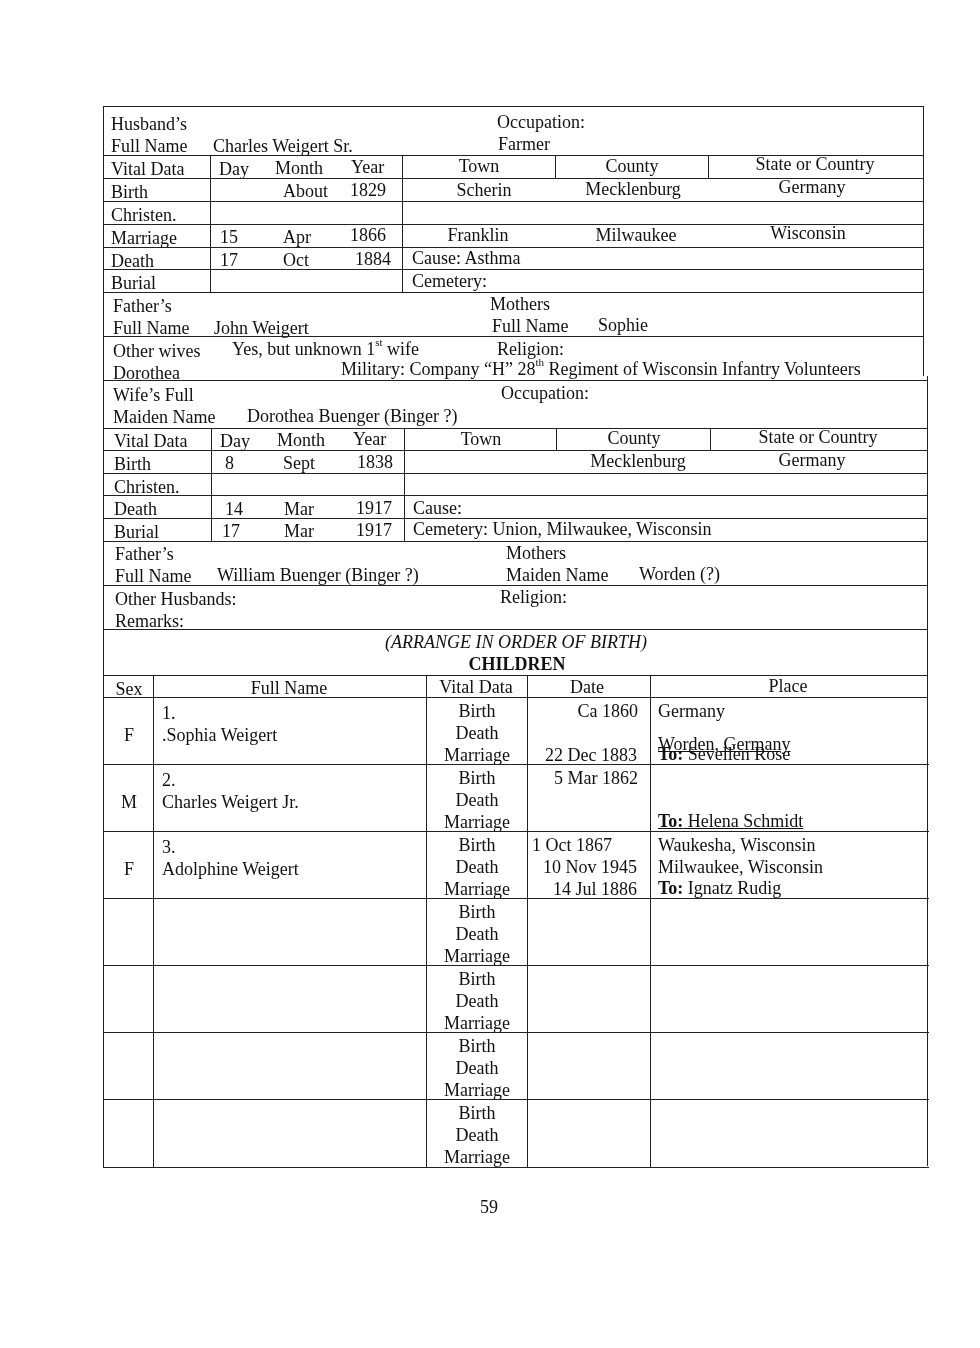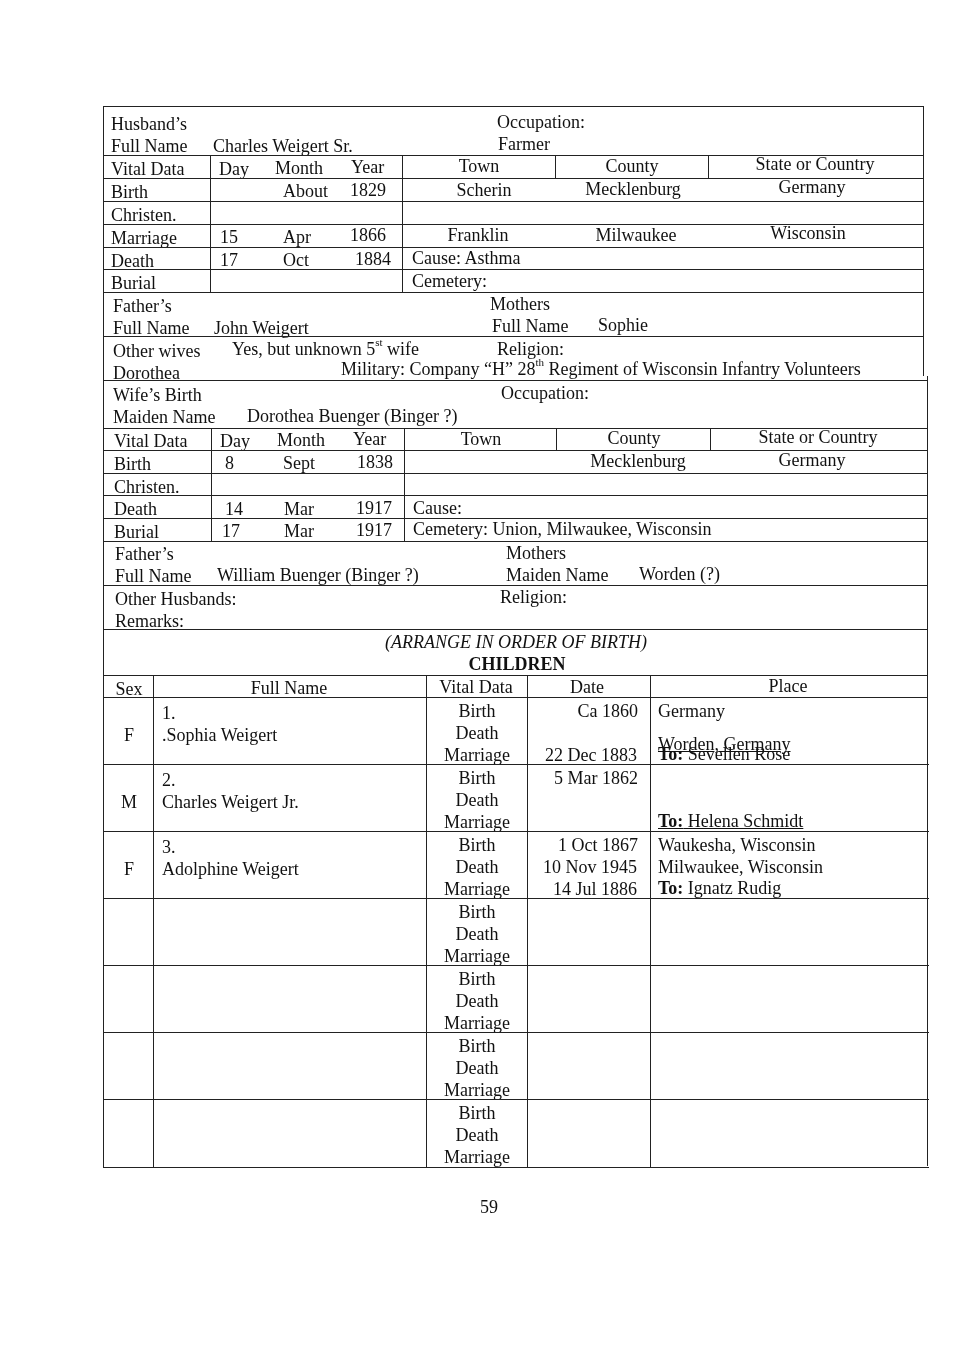--- a/index.html
+++ b/index.html
@@ -83,27 +83,27 @@
 
   <span class="t" style="left:113px;top:297px">Father’s</span>
   <span class="t" style="left:113px;top:319px">Full Name</span>
   <span class="t" style="left:214px;top:319px">John Weigert</span>
   <span class="t" style="left:490px;top:295px">Mothers</span>
   <span class="t" style="left:492px;top:317px">Full Name</span>
   <span class="t" style="left:598px;top:316px">Sophie</span>
 
   <div class="hl" style="left:103px;top:336px;width:821px"></div>
   <span class="t" style="left:113px;top:342px">Other wives</span>
-  <span class="t" style="left:232px;top:340px"><span>Yes, but unknown 5</span><sup>st</sup><span> wife</span></span>
+  <span class="t" style="left:232px;top:340px"><span>Yes, but unknown 1</span><sup>st</sup><span> wife</span></span>
   <span class="t" style="left:497px;top:340px">Religion:</span>
   <span class="t" style="left:113px;top:364px">Dorothea</span>
   <span class="t" style="left:341px;top:360px"><span>Military:  Company “H” 28</span><sup>th</sup><span> Regiment of Wisconsin Infantry Volunteers</span></span>
 
   <div class="hl" style="left:103px;top:380px;width:824px"></div>
-  <span class="t" style="left:113px;top:386px">Wife’s Birth</span>
+  <span class="t" style="left:113px;top:386px">Wife’s Full</span>
   <span class="t" style="left:113px;top:408px">Maiden Name</span>
   <span class="t" style="left:247px;top:407px">Dorothea Buenger  (Binger ?)</span>
   <span class="t" style="left:501px;top:384px">Occupation:</span>
 
   <div class="hl" style="left:103px;top:428px;width:824px"></div>
   <span class="t" style="left:114px;top:432px">Vital Data</span>
   <span class="t" style="left:220px;top:432px">Day</span>
   <span class="t" style="left:277px;top:431px">Month</span>
   <span class="t" style="left:353px;top:430px">Year</span>
   <span class="t c" style="left:481px;top:430px">Town</span>
@@ -201,21 +201,21 @@
         <span class="t " style="left: 658px; top: 812px; text-decoration: underline;"><b>To:</b><span> Helena Schmidt</span></span>
         <div class="hl" style="left: 103px; top: 764px; width: 826px;"></div>
       </div>
       <div>
         <span class="t c" style="left: 477px; top: 836px;">Birth</span>
         <span class="t c" style="left: 477px; top: 858px;">Death</span>
         <span class="t c" style="left: 477px; top: 880px;">Marriage</span>
         <span class="t c" style="left: 129px; top: 860px;">F</span>
         <span class="t " style="left: 162px; top: 838px;">3.</span>
         <span class="t " style="left: 162px; top: 860px;">Adolphine Weigert</span>
-        <span class="t r" style="left: 638px; top: 836px;">1  Oct   1867</span>
+        <span class="t r" style="left: 612px; top: 836px;">1  Oct   1867</span>
         <span class="t r" style="left: 637px; top: 858px;">10 Nov  1945</span>
         <span class="t r" style="left: 637px; top: 880px;">14 Jul   1886</span>
         <span class="t " style="left: 658px; top: 836px;">Waukesha, Wisconsin</span>
         <span class="t " style="left: 658px; top: 858px;">Milwaukee, Wisconsin</span>
         <span class="t " style="left: 658px; top: 879px;"><b>To:</b><span> Ignatz Rudig</span></span>
         <div class="hl" style="left: 103px; top: 831px; width: 826px;"></div>
       </div>
       <div>
         <span class="t c" style="left: 477px; top: 903px;">Birth</span>
         <span class="t c" style="left: 477px; top: 925px;">Death</span>

